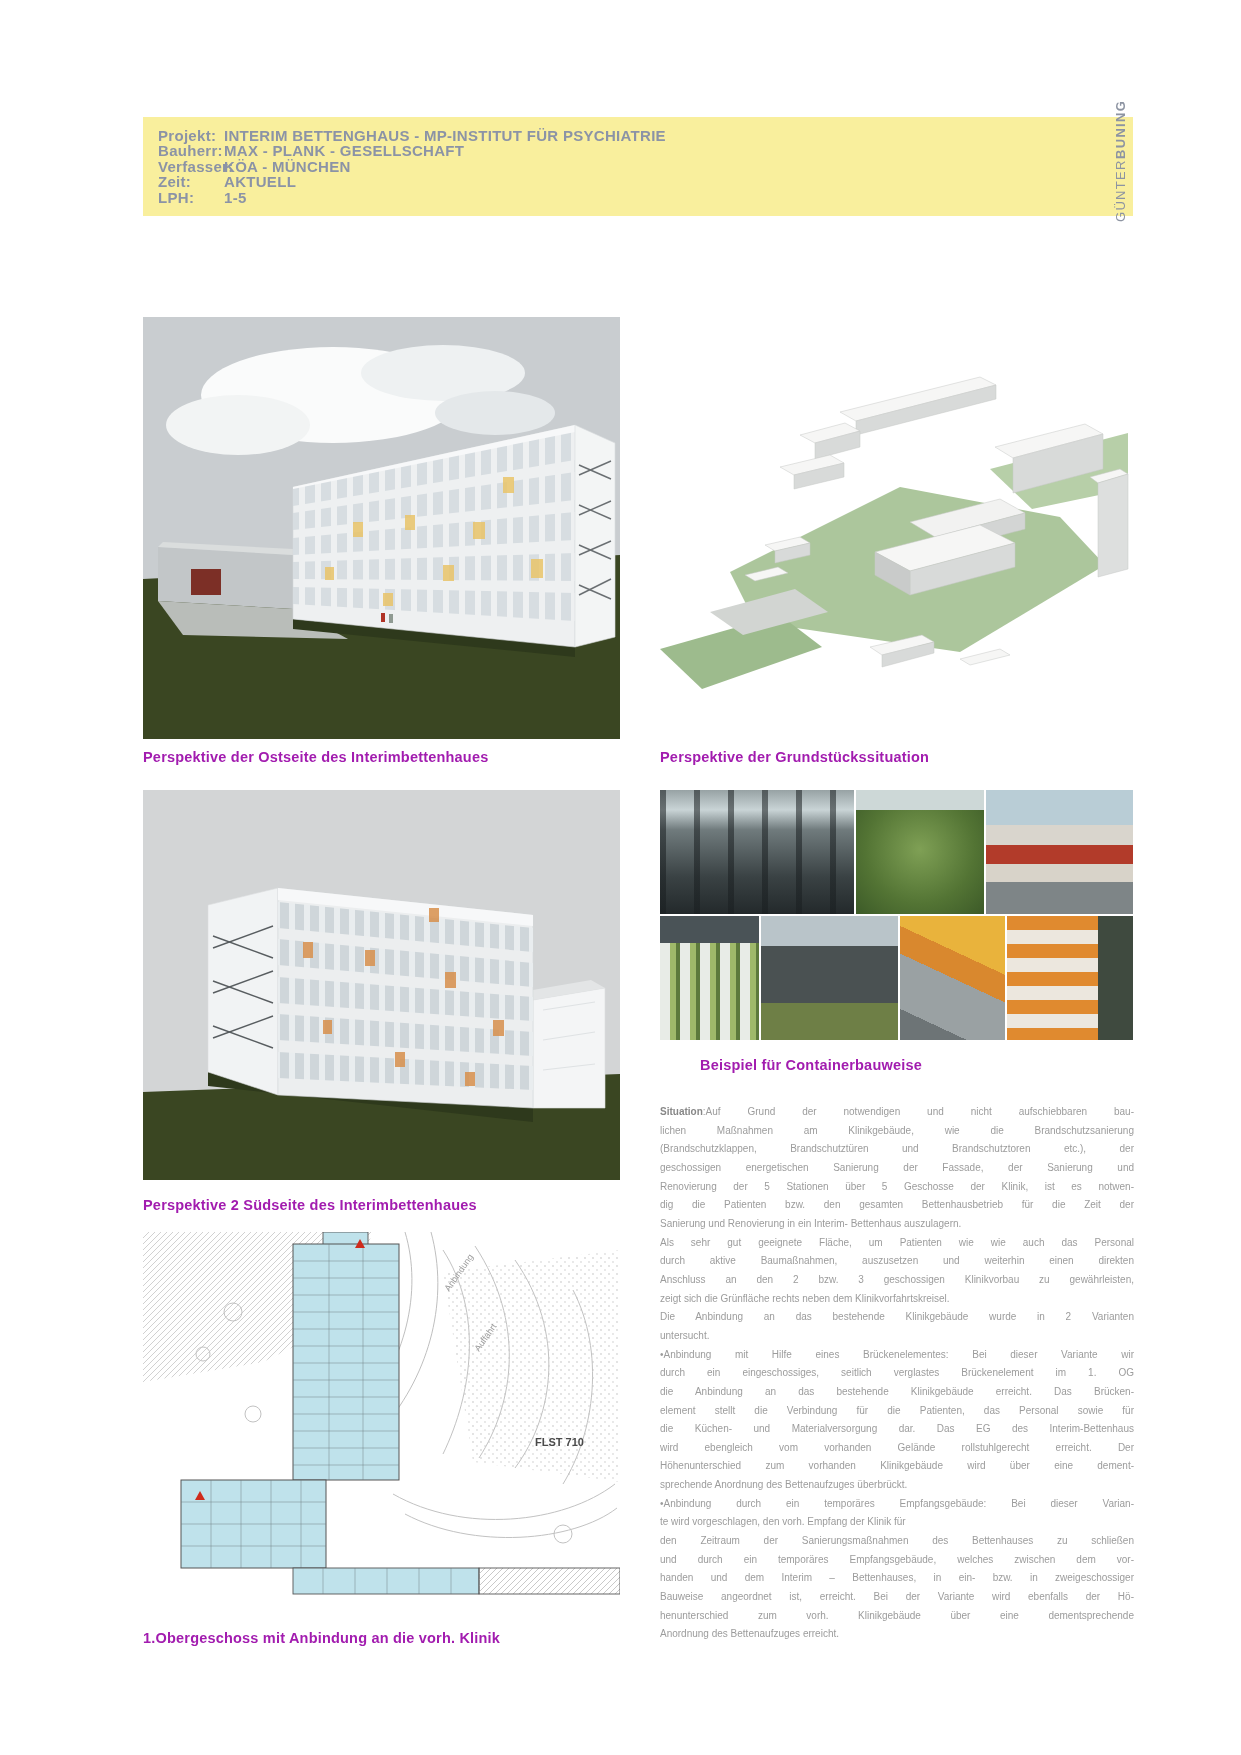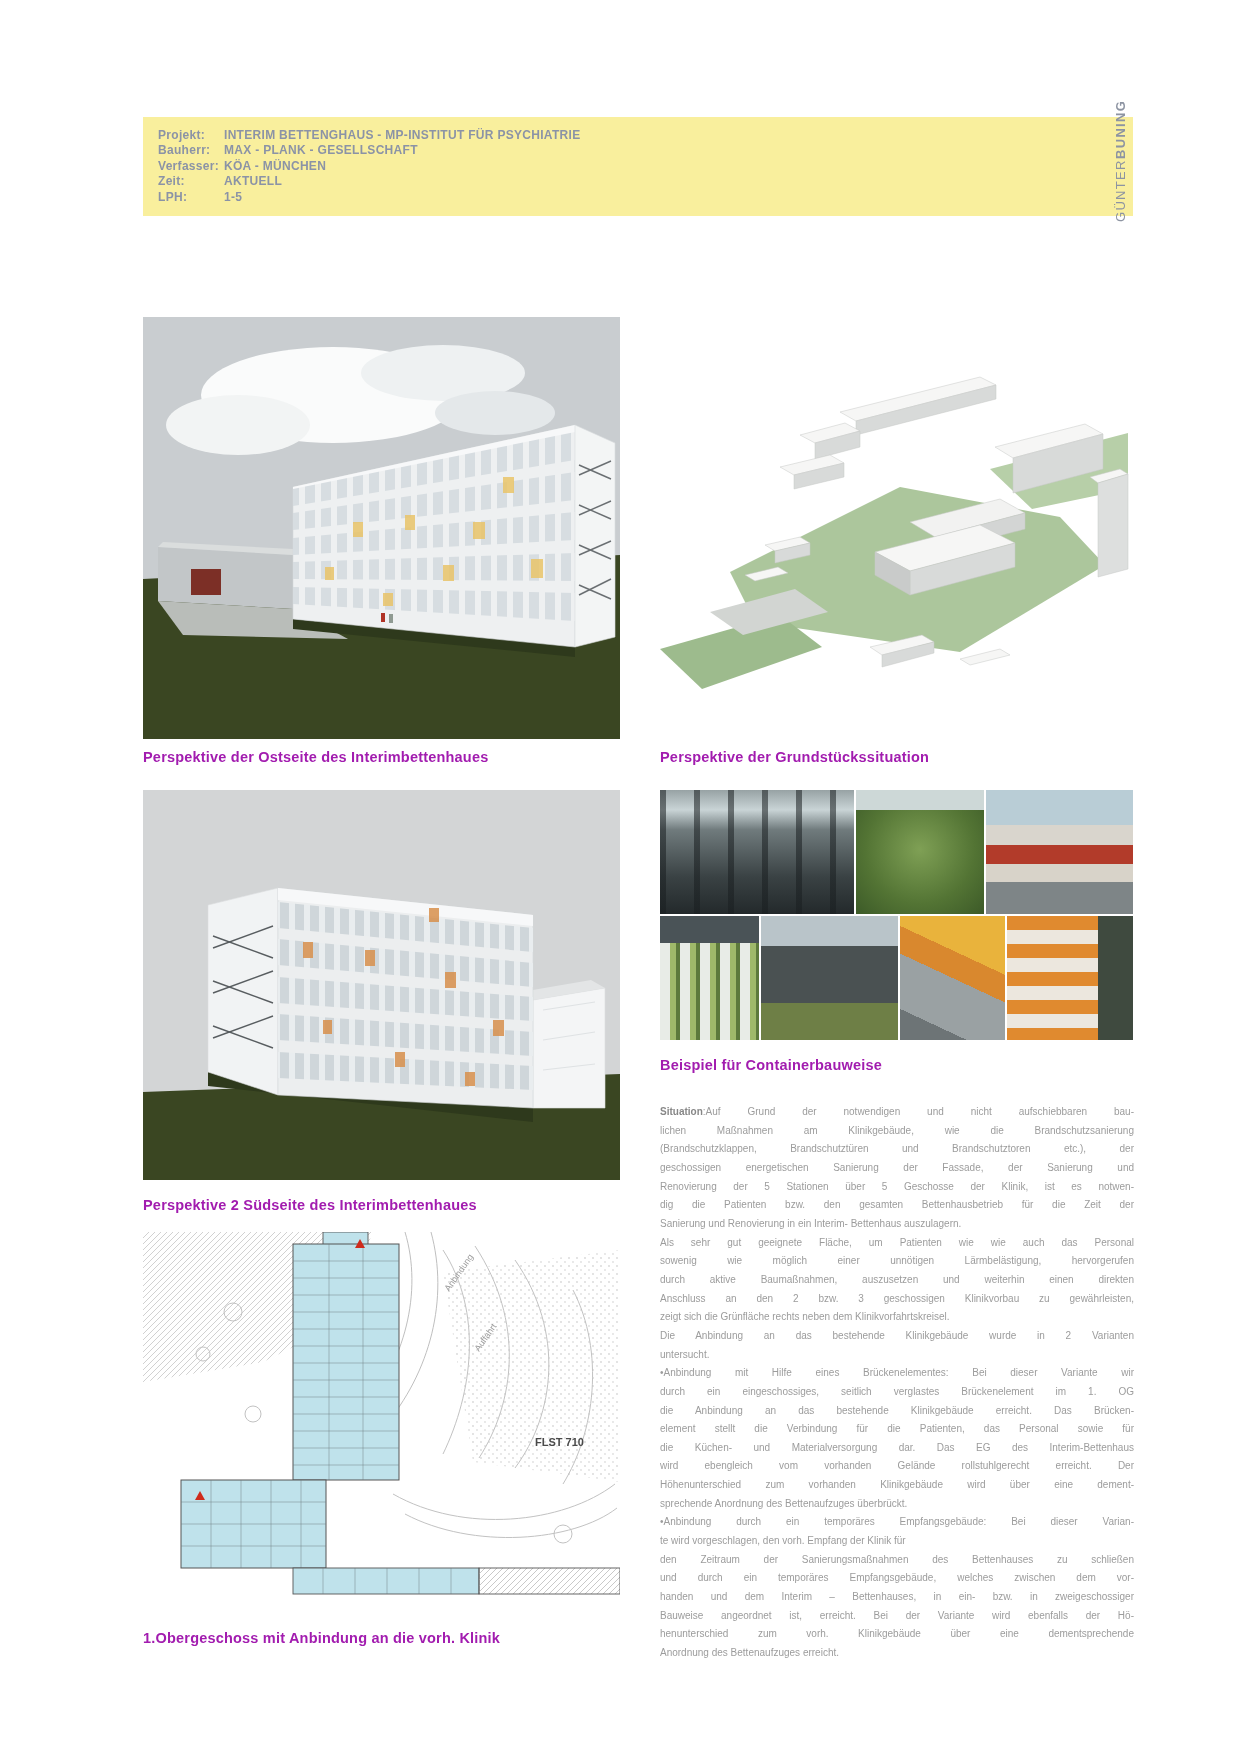--- a/index.html
+++ b/index.html
@@ -2,21 +2,21 @@
 <html><head>
 <meta charset="utf-8">
 <style>
   html,body{margin:0;padding:0;background:#fff;}
   .sheet{position:relative;width:1241px;height:1755px;background:#ffffff;overflow:hidden;
          font-family:"Liberation Sans",sans-serif;}
 
   
   .yellow{position:absolute;left:143px;top:117px;width:990px;height:99px;background:#f9ef9d;}
   .hrows{padding:11px 0 0 15px;}
-  .hrow{display:flex;font-size:12px;font-weight:bold;color:#8b93a6;line-height:15.4px;letter-spacing:.3px;}
+  .hrow{display:flex;font-size:15px;font-weight:bold;color:#8b93a6;line-height:15.4px;letter-spacing:.3px;}
   .hlabel{width:66px;flex:0 0 66px;}
   .brand{position:absolute;right:5px;top:-3px;height:108px;display:flex;align-items:center;
          writing-mode:vertical-rl;transform:rotate(180deg);font-size:13px;letter-spacing:1.3px;color:#8d94a2;}
   .brand b{font-weight:bold;}
 
   
   .fig{position:absolute;line-height:0;}
   .cap{position:absolute;font-size:14.5px;font-weight:bold;color:#a21caf;letter-spacing:.2px;line-height:18px;}
 
   
@@ -227,32 +227,31 @@
         <div class="tile p2"></div>
         <div class="tile p3"></div>
       </div>
       <div class="crow crow1">
         <div class="tile p4"></div>
         <div class="tile p5"></div>
         <div class="tile p6"></div>
         <div class="tile p7"></div>
       </div>
     </div>
-  <div class="cap" style="left:660px;top:1056px;text-align:right;">Beispiel für Containerbauweise</div>
+  <div class="cap" style="left:700px;top:1056px;text-align:right;">Beispiel für Containerbauweise</div>
 
   <div class="body-text">
       <div class="bline"><b>Situation</b>:Auf Grund der notwendigen und nicht aufschiebbaren bau-</div>
       <div class="bline">lichen Maßnahmen am Klinikgebäude, wie die Brandschutzsanierung</div>
       <div class="bline">(Brandschutzklappen, Brandschutztüren und Brandschutztoren etc.), der</div>
       <div class="bline">geschossigen energetischen Sanierung der Fassade, der Sanierung und</div>
       <div class="bline">Renovierung der 5 Stationen über 5 Geschosse der Klinik, ist es notwen-</div>
       <div class="bline">dig die Patienten bzw. den gesamten Bettenhausbetrieb für die Zeit der</div>
       <div class="bline last">Sanierung und Renovierung in ein Interim- Bettenhaus auszulagern.</div>
       <div class="bline">Als sehr gut geeignete Fläche, um Patienten wie wie auch das Personal</div>
-      <div class="bline">sowenig wie möglich einer unnötigen Lärmbelästigung, hervorgerufen</div>
       <div class="bline">durch aktive Baumaßnahmen, auszusetzen und weiterhin einen direkten</div>
       <div class="bline">Anschluss an den 2 bzw. 3 geschossigen Klinikvorbau zu gewährleisten,</div>
       <div class="bline last">zeigt sich die Grünfläche rechts neben dem Klinikvorfahrtskreisel.</div>
       <div class="bline">Die Anbindung an das bestehende Klinikgebäude wurde in 2 Varianten</div>
       <div class="bline last">untersucht.</div>
       <div class="bline">•Anbindung mit Hilfe eines Brückenelementes: Bei dieser Variante wir</div>
       <div class="bline">durch ein eingeschossiges, seitlich verglastes Brückenelement im 1. OG</div>
       <div class="bline">die Anbindung an das bestehende Klinikgebäude erreicht. Das Brücken-</div>
       <div class="bline">element stellt die Verbindung für die Patienten, das Personal sowie für</div>
       <div class="bline">die Küchen- und Materialversorgung dar. Das EG des Interim-Bettenhaus</div>

